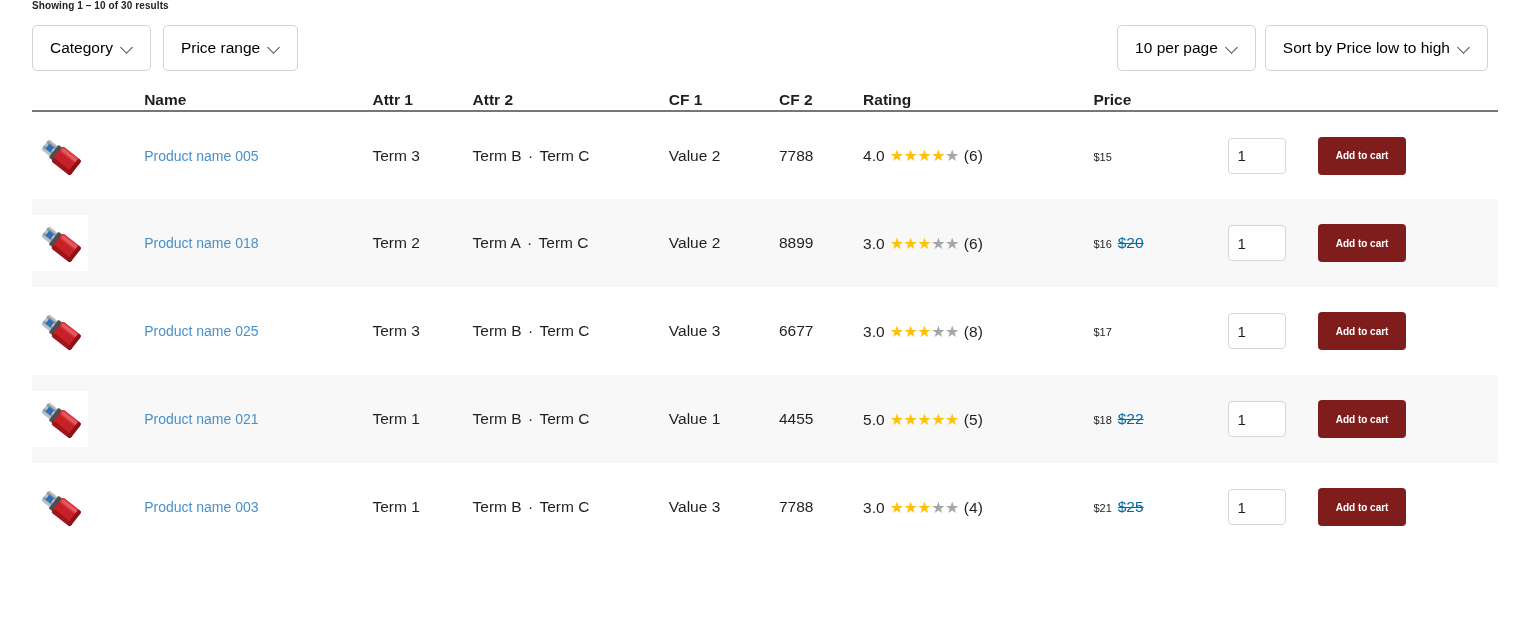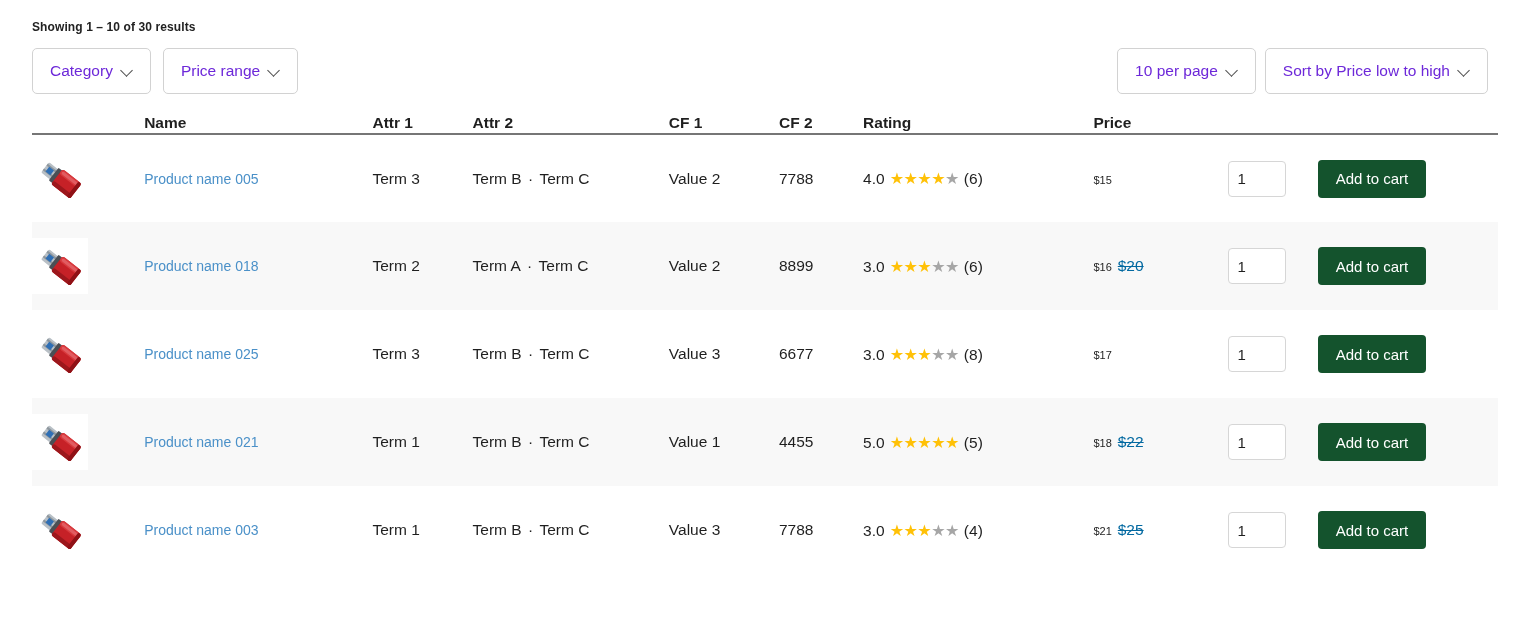--- a/index.html
+++ b/index.html
@@ -8,24 +8,23 @@
     width: 1520px; height: 620px;
     background: #ffffff;
     font-family: "Liberation Sans", sans-serif;
     color: #2b2b2b;
     overflow: hidden;
   }
   .page { position: relative; width: 1520px; height: 620px; padding: 0 32px; }
 
   
   .results-count {
-    font-size: 12px;
+    font-size: 10px;
     font-weight: bold;
     color: #222;
-    padding-top: 20px;
     letter-spacing: .1px;
   }
 
   
   .filter-bar {
     display: flex;
     align-items: center;
     margin-top: 14px;
     height: 46px;
   }
@@ -35,21 +34,21 @@
   .dropdown {
     display: inline-flex;
     align-items: center;
     gap: 9px;
     height: 46px;
     padding: 0 17px;
     background: #fff;
     border: 1px solid #d2d2d2;
     border-radius: 5px;
     font-size: 15.5px;
-    color: #6d28d9;
+    color: #000000;
     cursor: pointer;
     white-space: nowrap;
     line-height: 1;
   }
   .chev {
     width: 11px; height: 11px;
     position: relative;
     flex: 0 0 auto;
     top: -1px;
   }
@@ -143,28 +142,29 @@
     padding: 0 9px;
     outline: none;
   }
 
   .add-cart-btn {
     display: inline-flex;
     align-items: center;
     justify-content: center;
     height: 38px;
     padding: 0 18px;
-    background: #14532d;
+    background: #7f1d1d;
     color: #ffffff;
     border: none;
     border-radius: 4px;
-    font-size: 15px;
+    font-size: 10px;
     font-family: "Liberation Sans", sans-serif;
     cursor: pointer;
     white-space: nowrap;
+    font-weight: bold;
   }
 </style>
 </head>
 <body>
 
 <div class="page">
 
   <div class="results-count">Showing 1 – 10 of 30 results</div>
 
   <div class="filter-bar">

